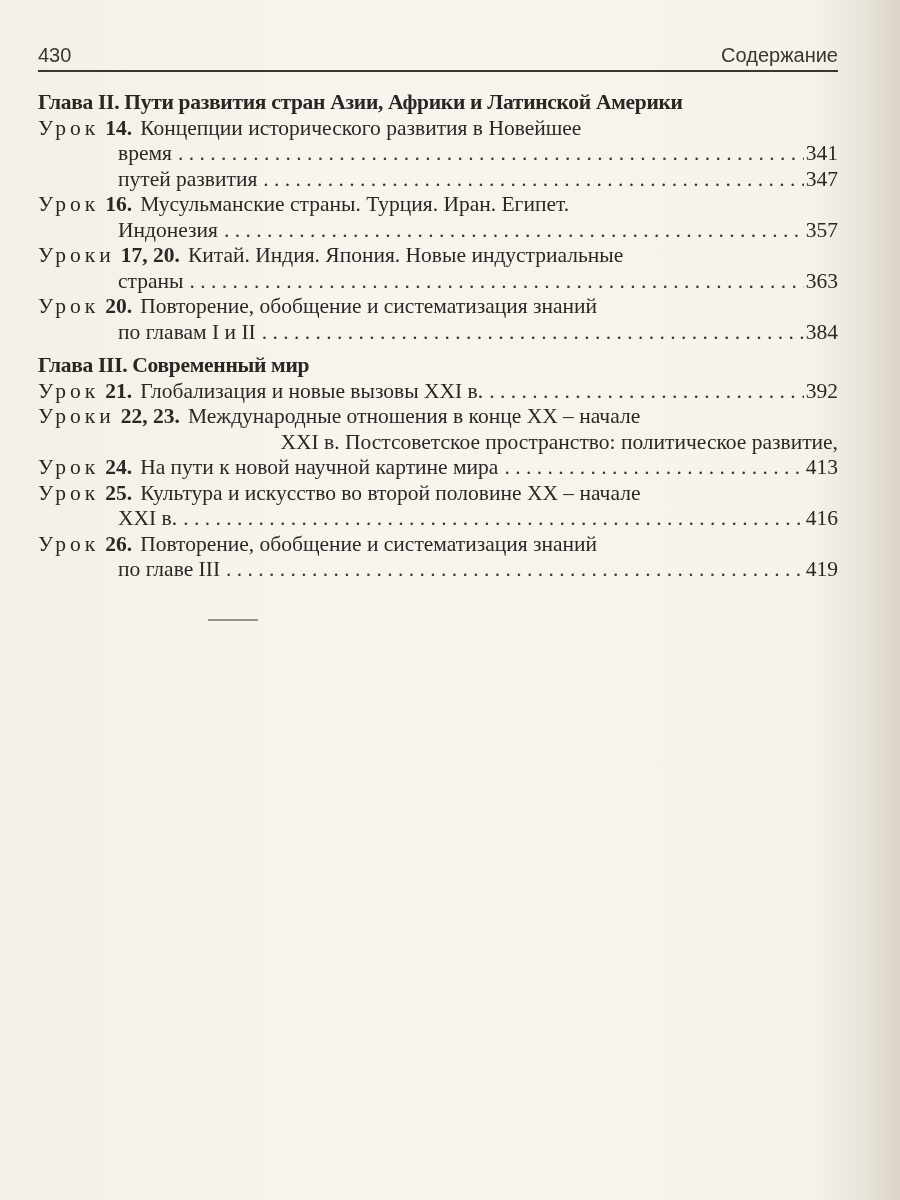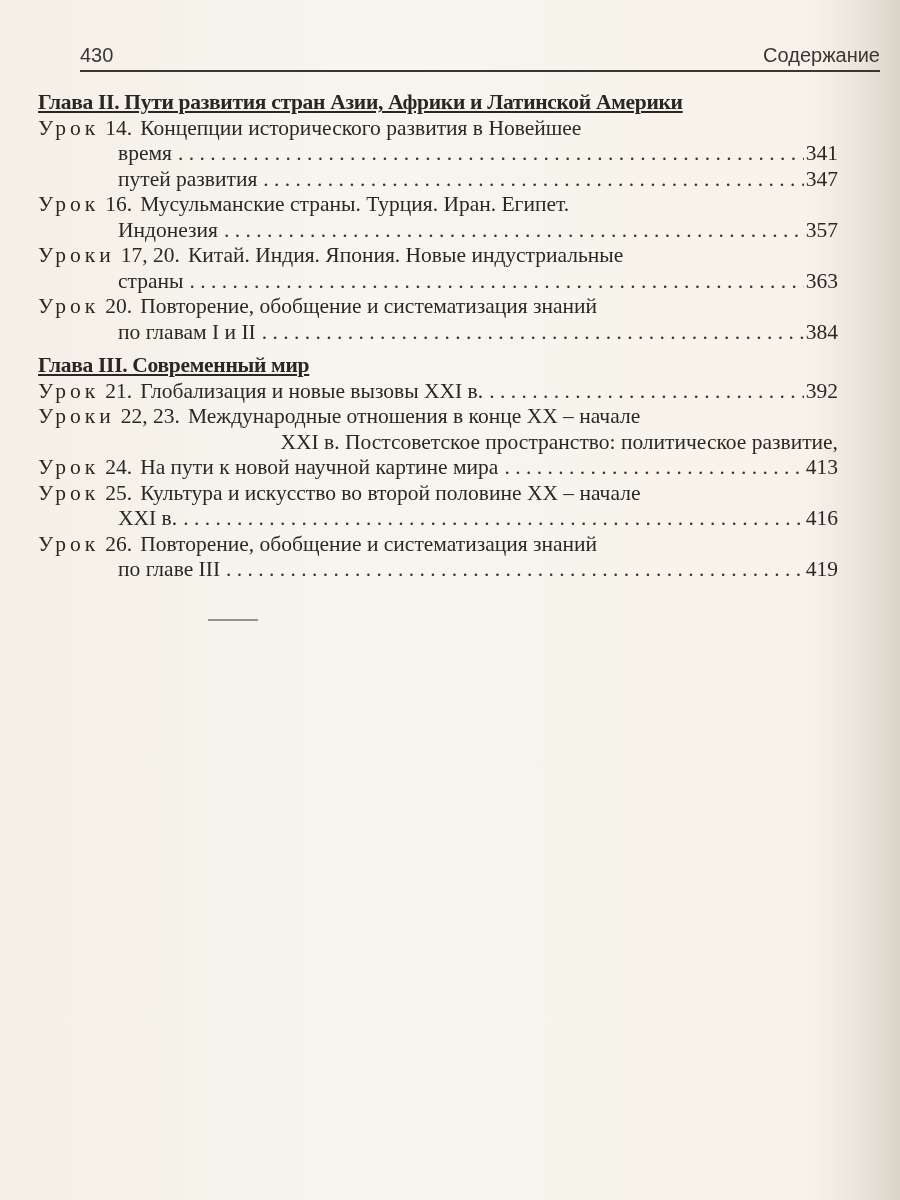--- a/index.html
+++ b/index.html
@@ -11,39 +11,38 @@
     color: #2a2724;
   }
   .page {
     position: absolute; left: 0; top: 0; width: 900px; height: 1200px;
     background: linear-gradient(to right, #f4f0e8 0%, #f8f5ee 40%, #f7f3eb 90%, #e9e4da 96%, #d9d3c8 100%);
   }
   .running-header {
     position: absolute; left: 38px; top: 44px; width: 800px; height: 26px;
     border-bottom: 2px solid #3a3632;
     font-family: "Liberation Sans", "DejaVu Sans", sans-serif;
-    font-size: 20px; color: #3a3632; margin-left: 42px;
+    font-size: 20px; color: #3a3632;
   }
   .running-header .pnum { position: absolute; left: 0; bottom: 3px; }
   .running-header .section { position: absolute; right: 0; bottom: 3px; }
   .toc {
     position: absolute; left: 38px; top: 90px; width: 800px;
     font-size: 21.5px; line-height: 25.5px;
   }
   .chapter {
     font-weight: bold; letter-spacing: -0.3px; color: #2a2623;
     white-space: nowrap;
-    text-decoration: underline;
   }
   .chapter.gap { margin-top: 8px; }
   .entry { position: relative; }
   .line { white-space: nowrap; position: relative; overflow: hidden; }
   .indent { padding-left: 80px; text-align: right; }
   .kind { letter-spacing: 4px; margin-right: 6px; }
-  .num { margin-right: 8px; }
+  .num { margin-right: 8px; font-weight: bold; }
   .leader-line { display: flex; align-items: baseline; }
   .leader-line .t { white-space: nowrap; }
   .leader-line .dots {
     flex: 1; overflow: hidden; white-space: nowrap;
     letter-spacing: 3.2px; margin: 0 2px 0 6px; color: #3a3632;
   }
   .leader-line .dots::before {
     content: ". . . . . . . . . . . . . . . . . . . . . . . . . . . . . . . . . . . . . . . . . . . . . . . . . . . . . . . . . . . . . . . . . . . . . . . . . . . . . . . . .";
     letter-spacing: 0;
   }

